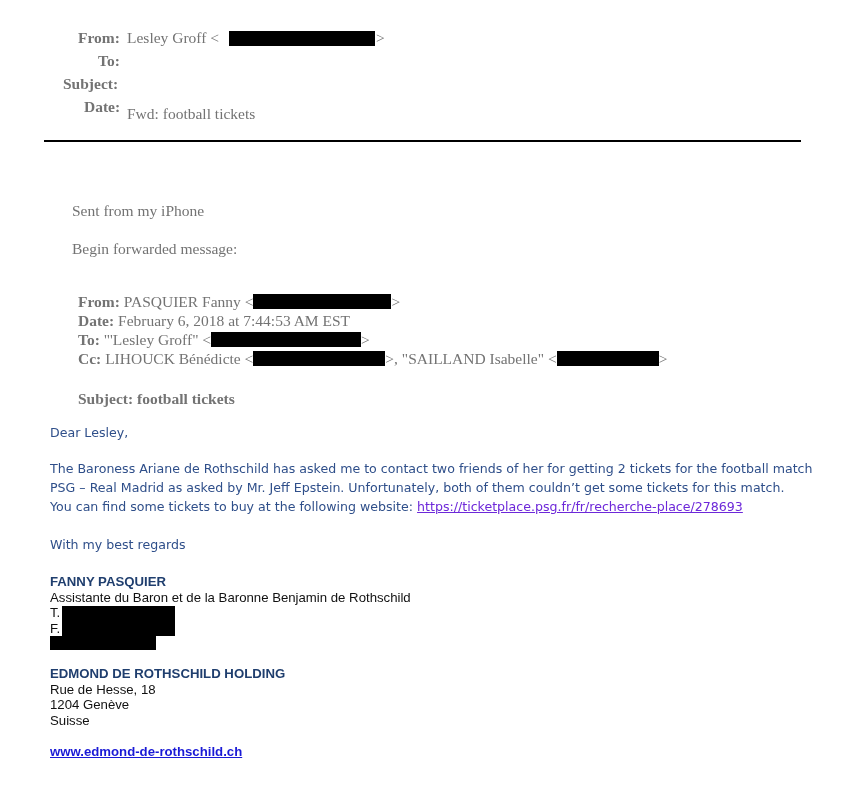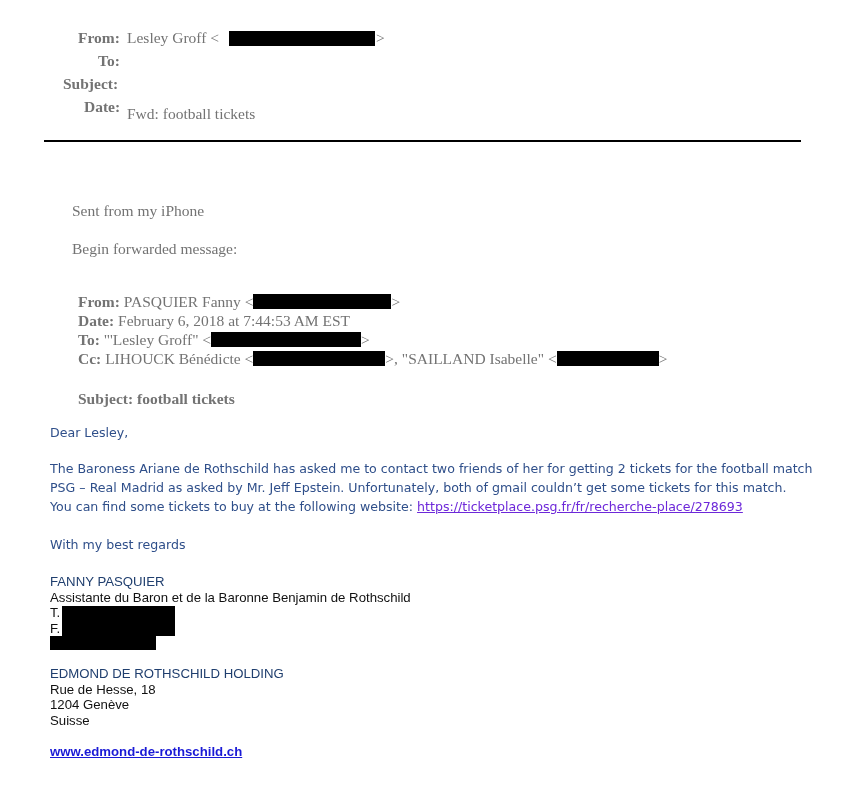--- a/index.html
+++ b/index.html
@@ -6,21 +6,21 @@
     body { width: 849px; height: 789px; position: relative; overflow: hidden; }
     .serif { font-family: "Liberation Serif", "DejaVu Serif", serif; color: #737373; font-size: 15.5px; padding-left: 28px; }
     .sans-blue { font-family: "DejaVu Sans", "Liberation Sans", sans-serif; color: #2f4f8a; font-size: 12.6px; }
     .arial { font-family: "Liberation Sans", sans-serif; color: #111; font-size: 13.2px; }
     .abs { position: absolute; white-space: nowrap; }
 
     .redact { display: inline-block; background: #000; vertical-align: -2px; }
     .rule { position: absolute; left: 44px; top: 140px; width: 757px; height: 2px; background: #000; }
     b { font-weight: bold; }
     a.link { color: #6d28d9; text-decoration: underline; }
-    .sig-name { font-weight: normal; color: #1f3e6e; }
+    .sig-name { font-weight: bold; color: #1f3e6e; }
   </style>
 </head>
 <body>
 
 <div>
   <div class="abs serif" style="left:0; top:29px; width:849px; height:20px;">
     <span class="abs" style="left:78px; font-weight:bold;">From:</span>
     <span class="abs" style="left:127px;">Lesley Groff &lt;</span>
     <span class="abs redact" style="left:229px; top:2px; width:146px; height:15px;"></span>
     <span class="abs" style="left:376px;">&gt;</span>
@@ -60,21 +60,21 @@
     <span>LIHOUCK Bénédicte &lt;</span><span class="redact" style="width:132px; height:15px;"></span><span>&gt;, "SAILLAND Isabelle" &lt;</span><span class="redact" style="width:102px; height:15px;"></span><span>&gt;</span>
   </div>
   <div class="abs serif" style="left:50px; top:390px; font-weight:bold;">
     <span>Subject:</span>
     <span>football tickets</span>
   </div>
 </div>
 
 <div class="abs sans-blue" style="left:50px; top:425px;">Dear Lesley,</div>
 <div class="abs sans-blue" style="left:50px; top:461px;">The Baroness Ariane de Rothschild has asked me to contact two friends of her for getting 2 tickets for the football match</div>
-<div class="abs sans-blue" style="left:50px; top:480px;">PSG – Real Madrid as asked by Mr. Jeff Epstein. Unfortunately, both of gmail couldn’t get some tickets for this match.</div>
+<div class="abs sans-blue" style="left:50px; top:480px;">PSG – Real Madrid as asked by Mr. Jeff Epstein. Unfortunately, both of them couldn’t get some tickets for this match.</div>
 <div class="abs sans-blue" style="left:50px; top:499px;">
   <span>You can find some tickets to buy at the following website: </span><a class="link">https://ticketplace.psg.fr/fr/recherche-place/278693</a>
 </div>
 <div class="abs sans-blue" style="left:50px; top:537px;">With my best regards</div>
 
 <div class="abs arial sig-name" style="left:50px; top:574px;">FANNY PASQUIER</div>
 <div class="abs arial" style="left:50px; top:590px;">Assistante du Baron et de la Baronne Benjamin de Rothschild</div>
 <div class="abs arial" style="left:50px; top:605px;">
   <span>T.</span>
 </div>

